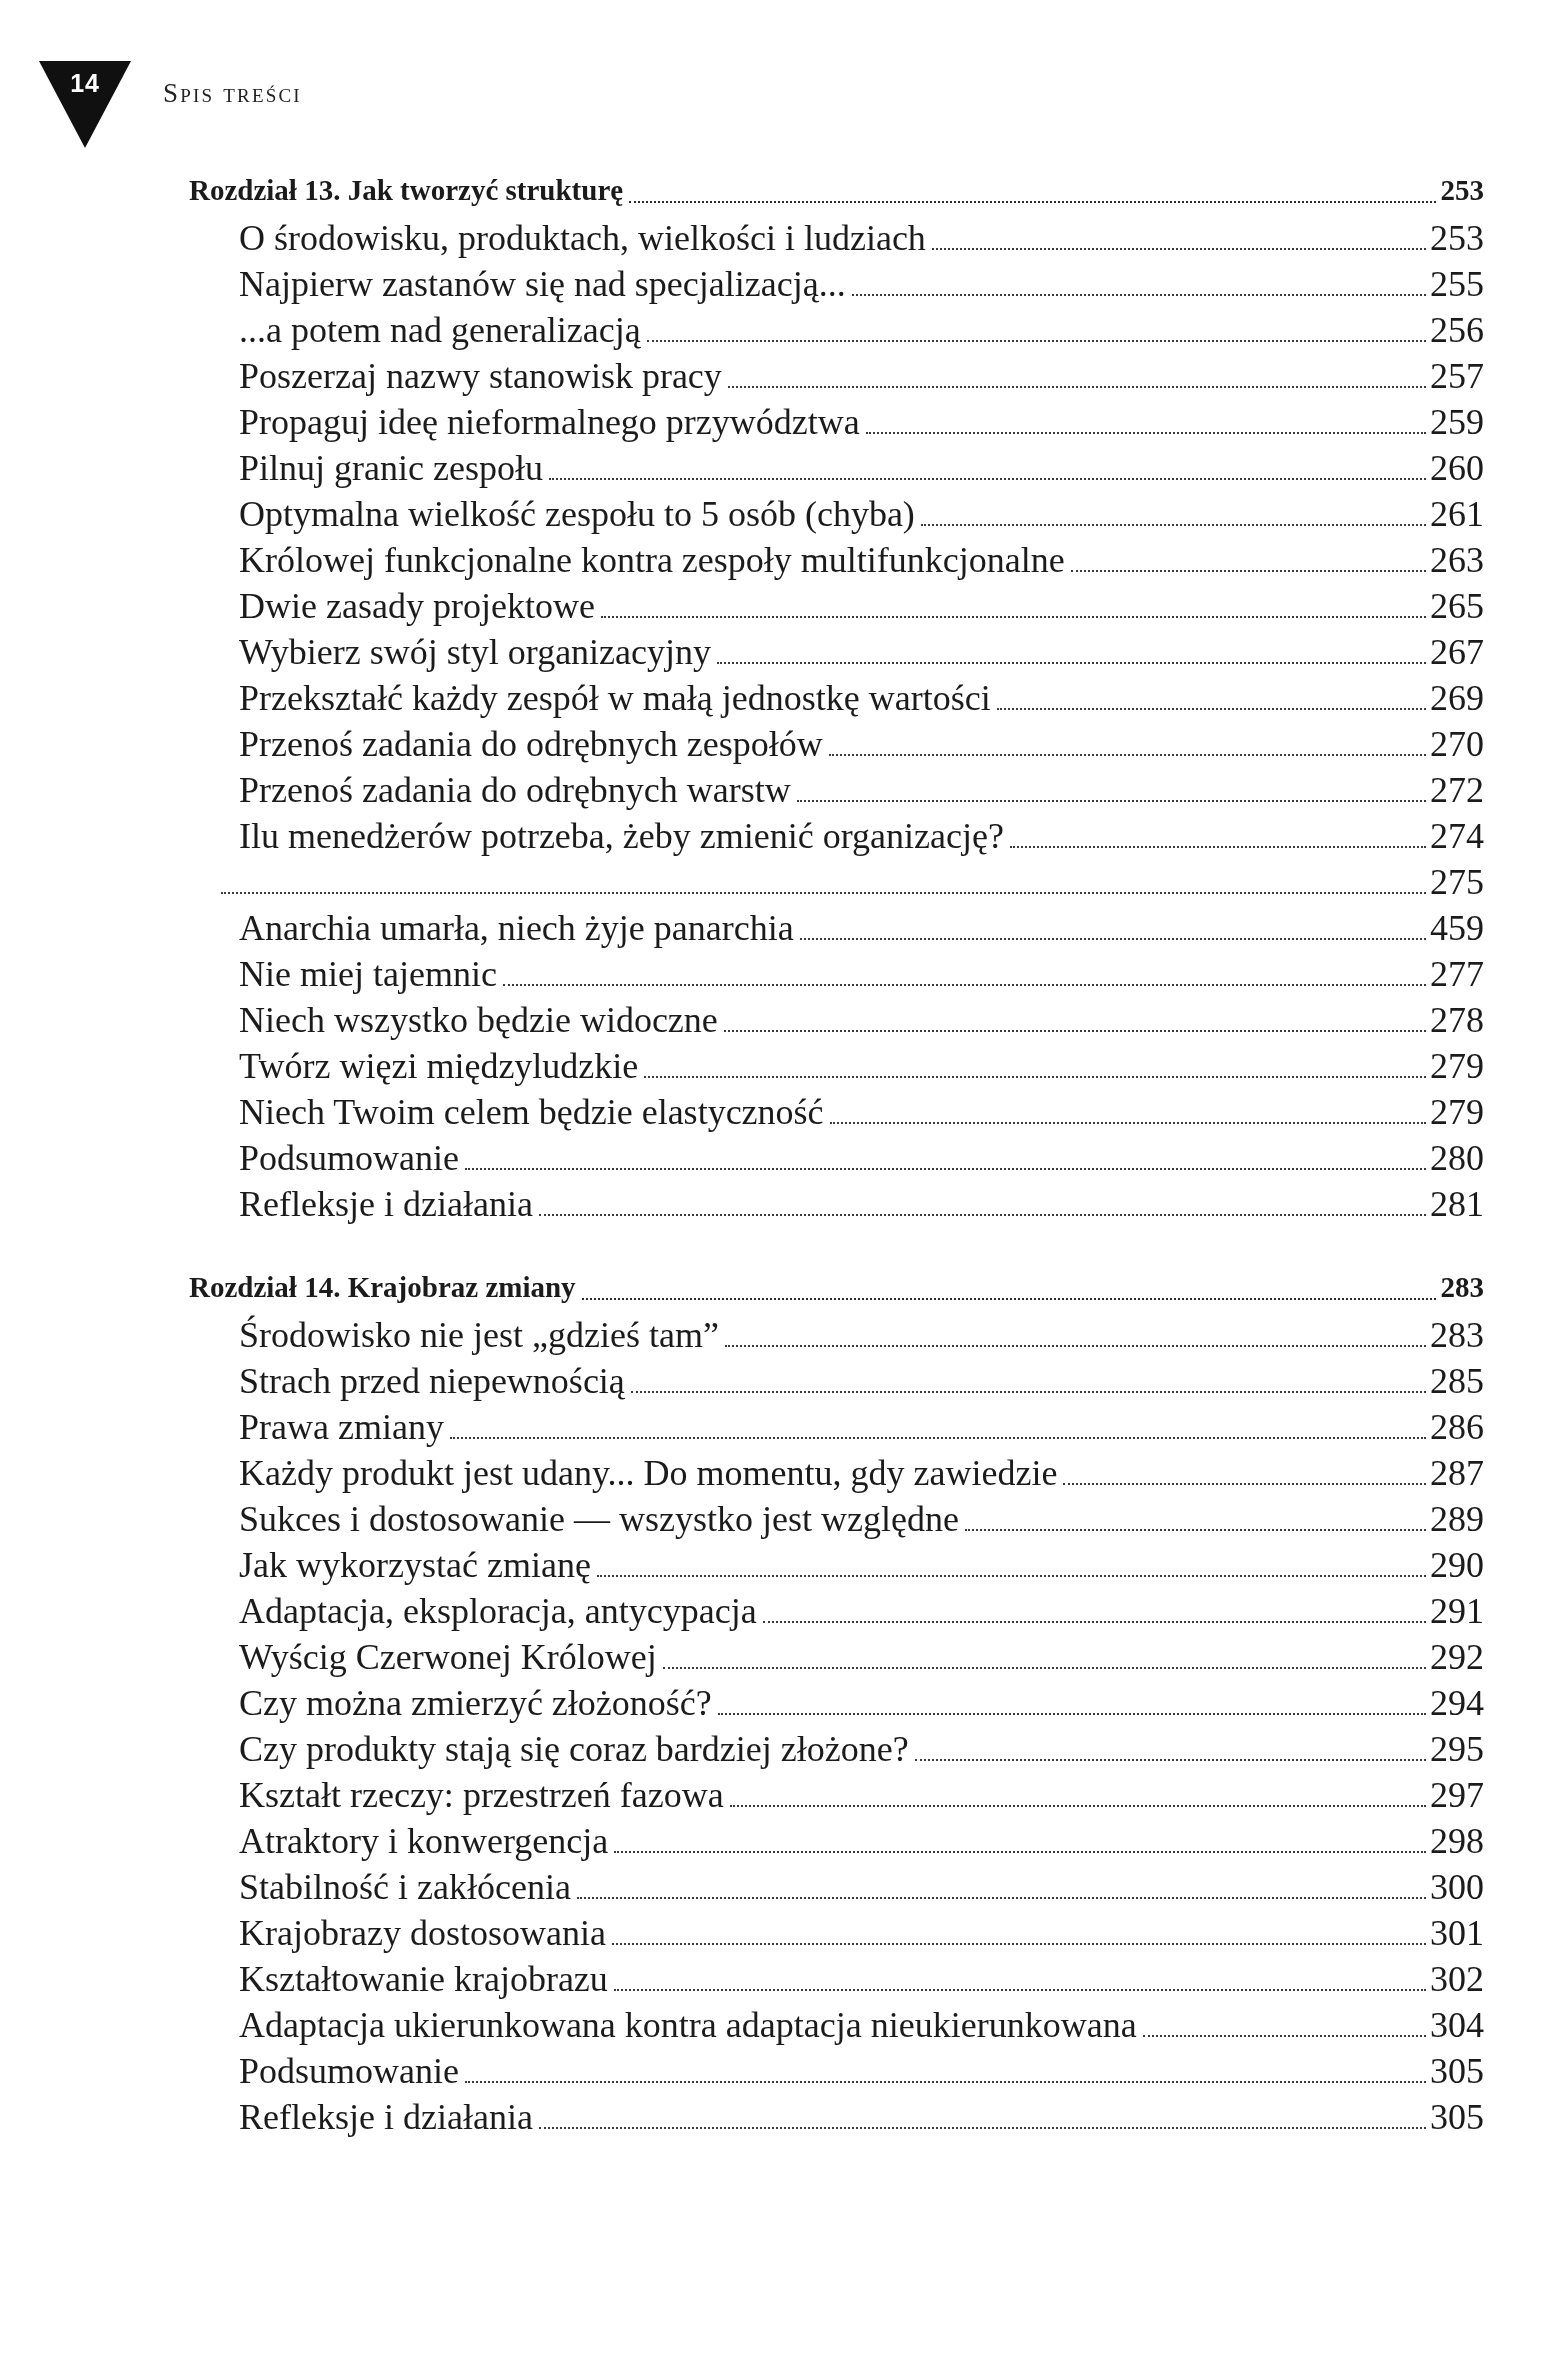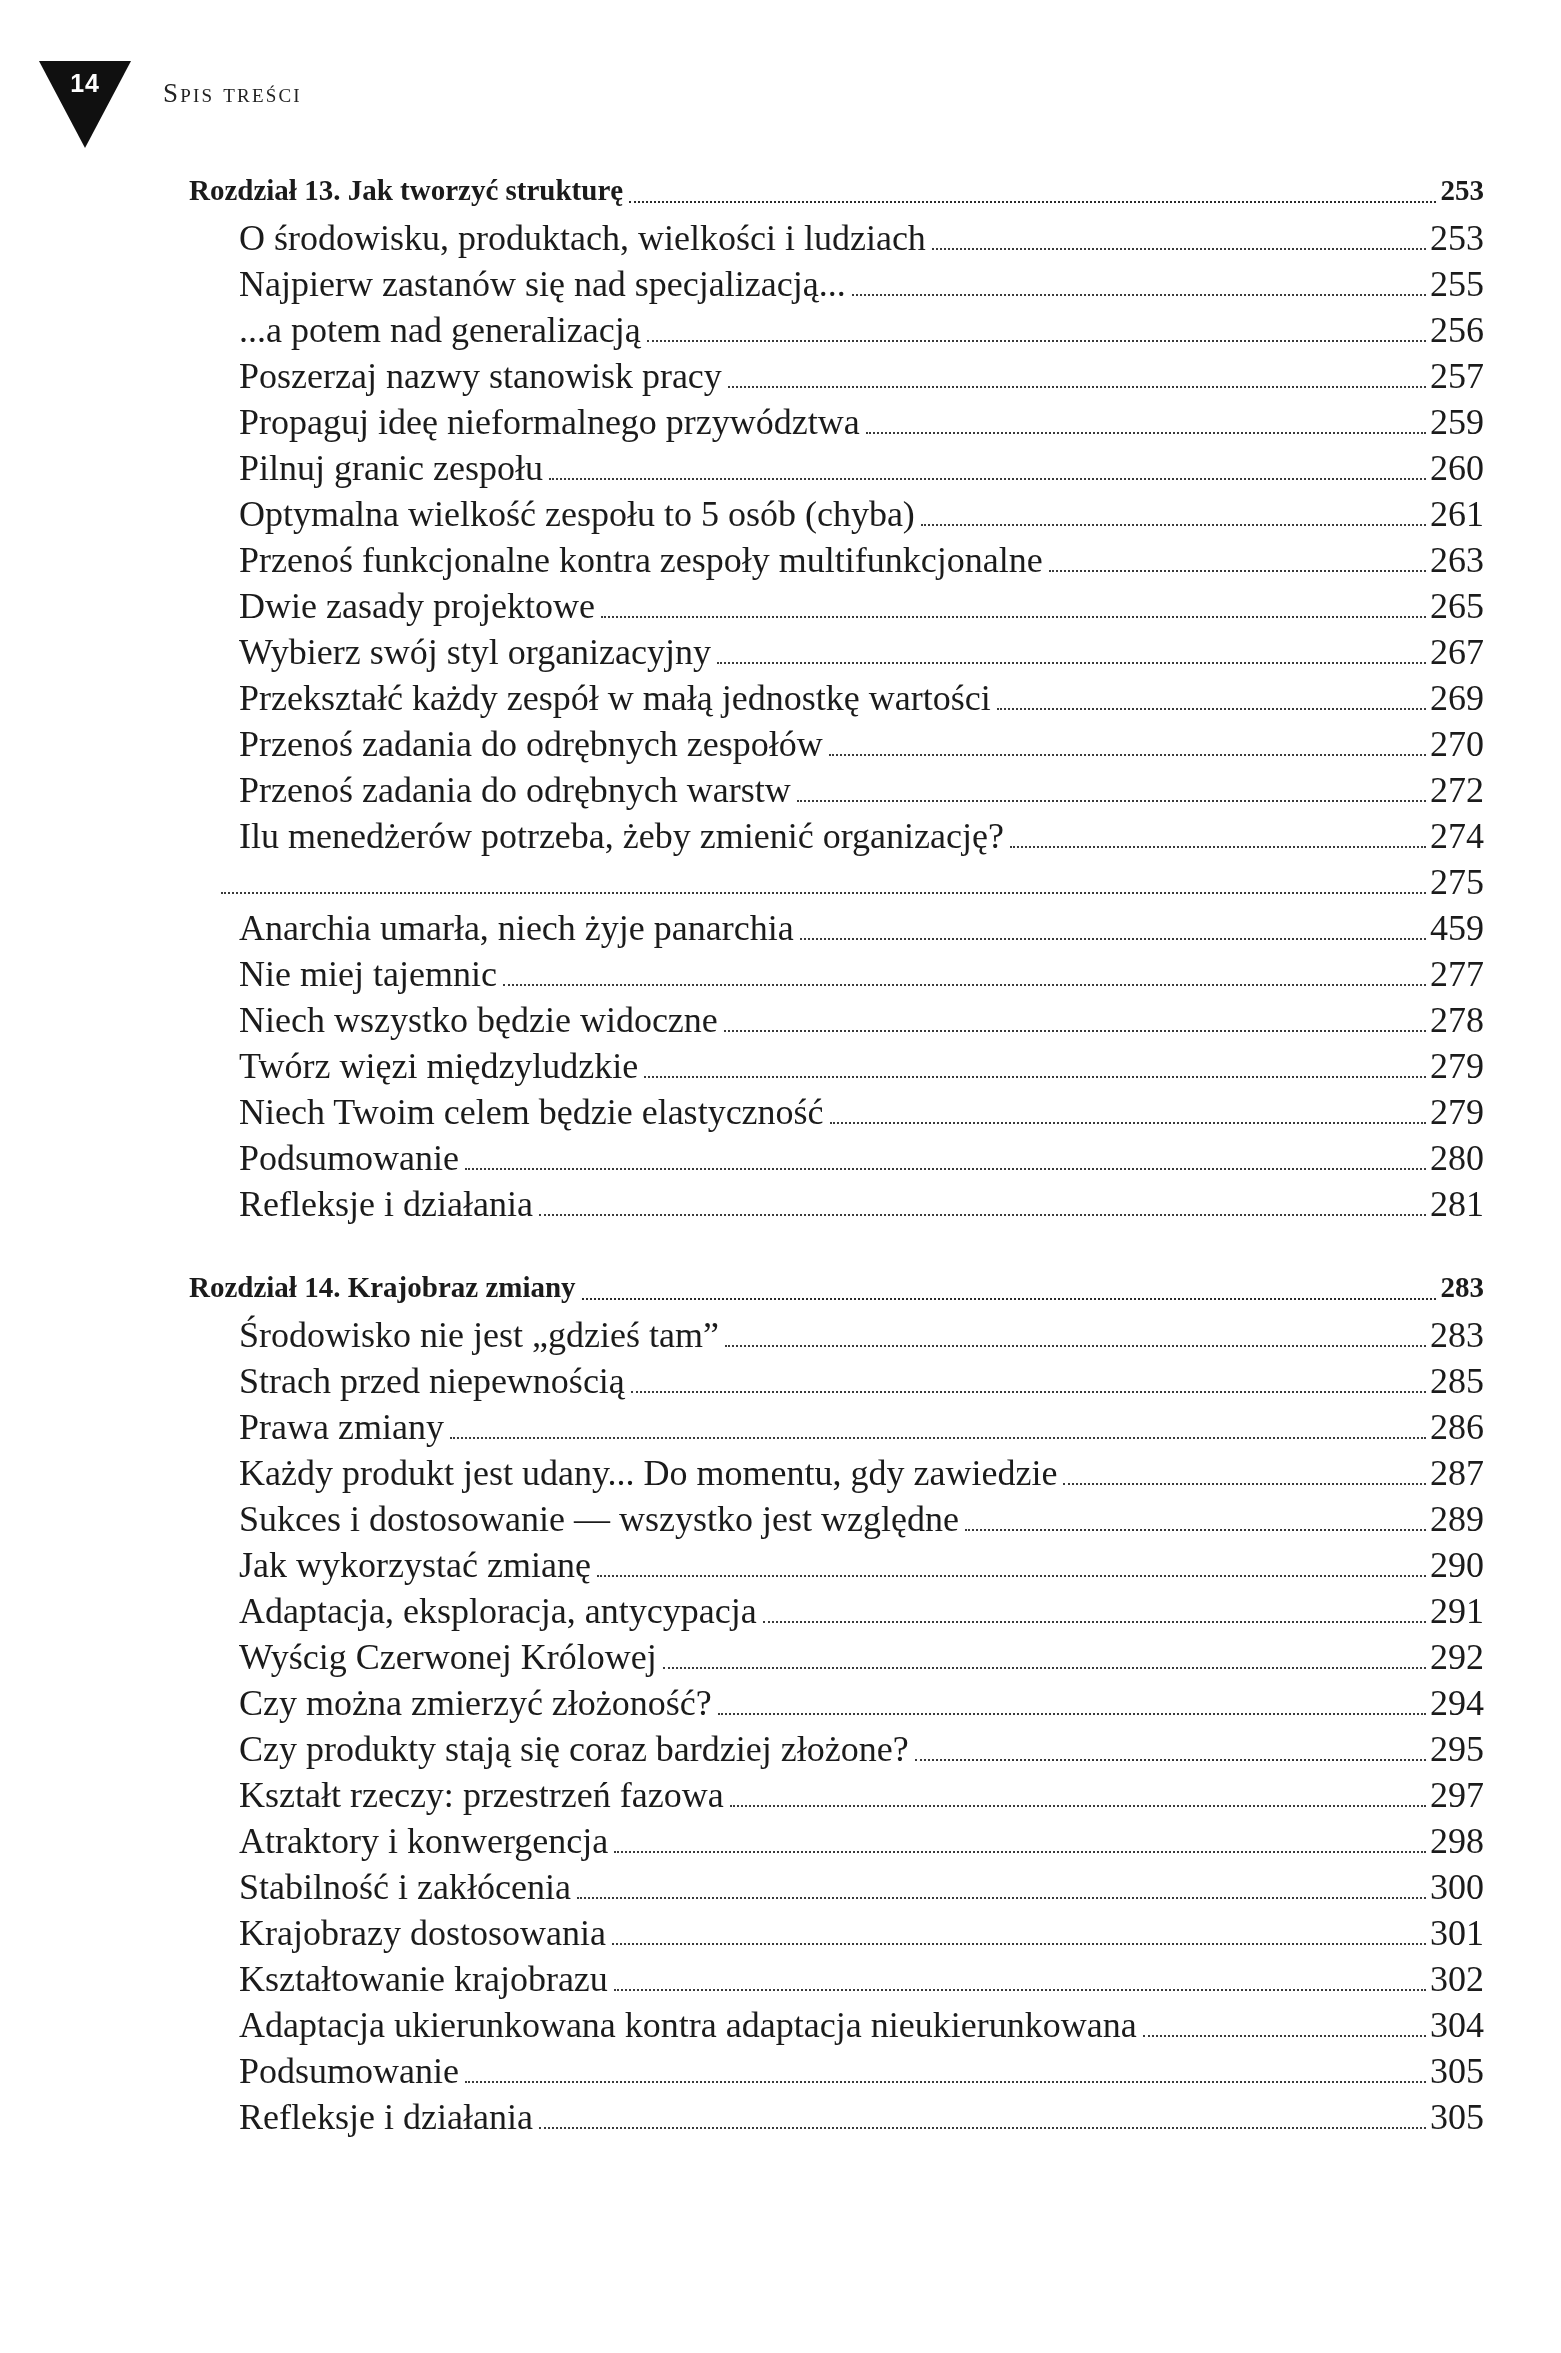--- a/index.html
+++ b/index.html
@@ -150,21 +150,21 @@
           <span class="t">Pilnuj granic zespołu</span>
           <span class="leader"></span>
           <span class="p">260</span>
         </div>
         <div class="row entry">
           <span class="t">Optymalna wielkość zespołu to 5 osób (chyba)</span>
           <span class="leader"></span>
           <span class="p">261</span>
         </div>
         <div class="row entry">
-          <span class="t">Przenoś funkcjonalne kontra zespoły multifunkcjonalne</span>
+          <span class="t">Królowej funkcjonalne kontra zespoły multifunkcjonalne</span>
           <span class="leader"></span>
           <span class="p">263</span>
         </div>
         <div class="row entry">
           <span class="t">Dwie zasady projektowe</span>
           <span class="leader"></span>
           <span class="p">265</span>
         </div>
         <div class="row entry">
           <span class="t">Wybierz swój styl organizacyjny</span>

